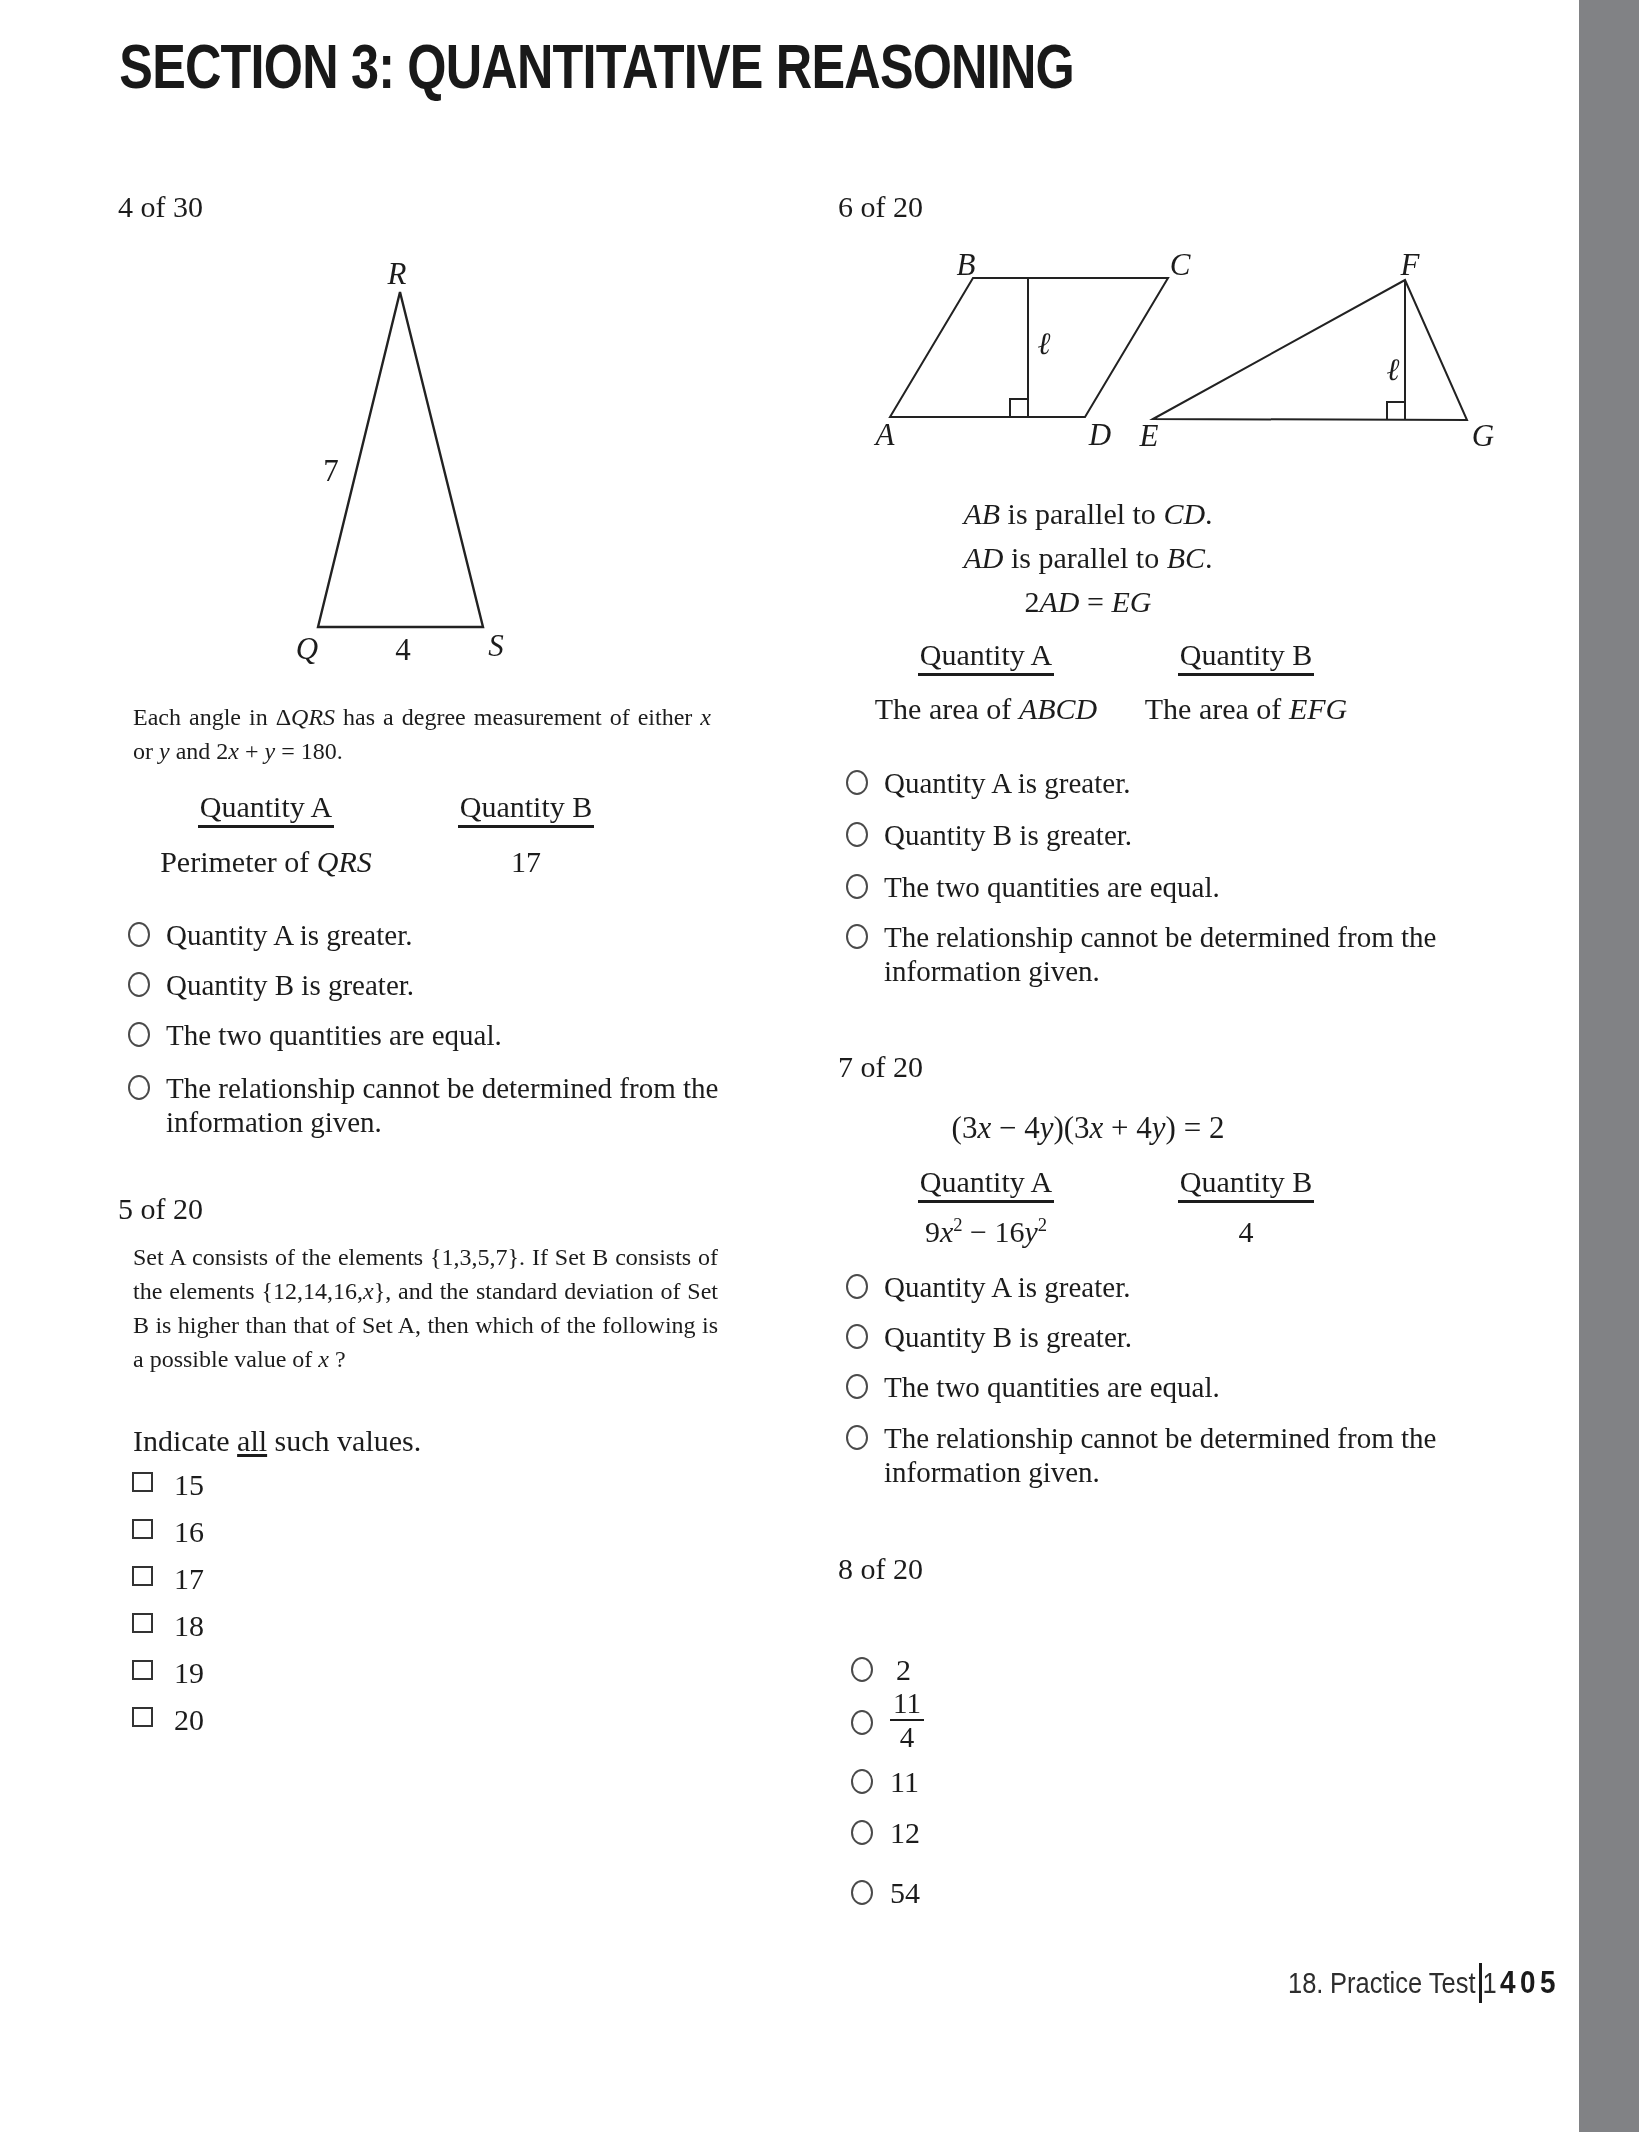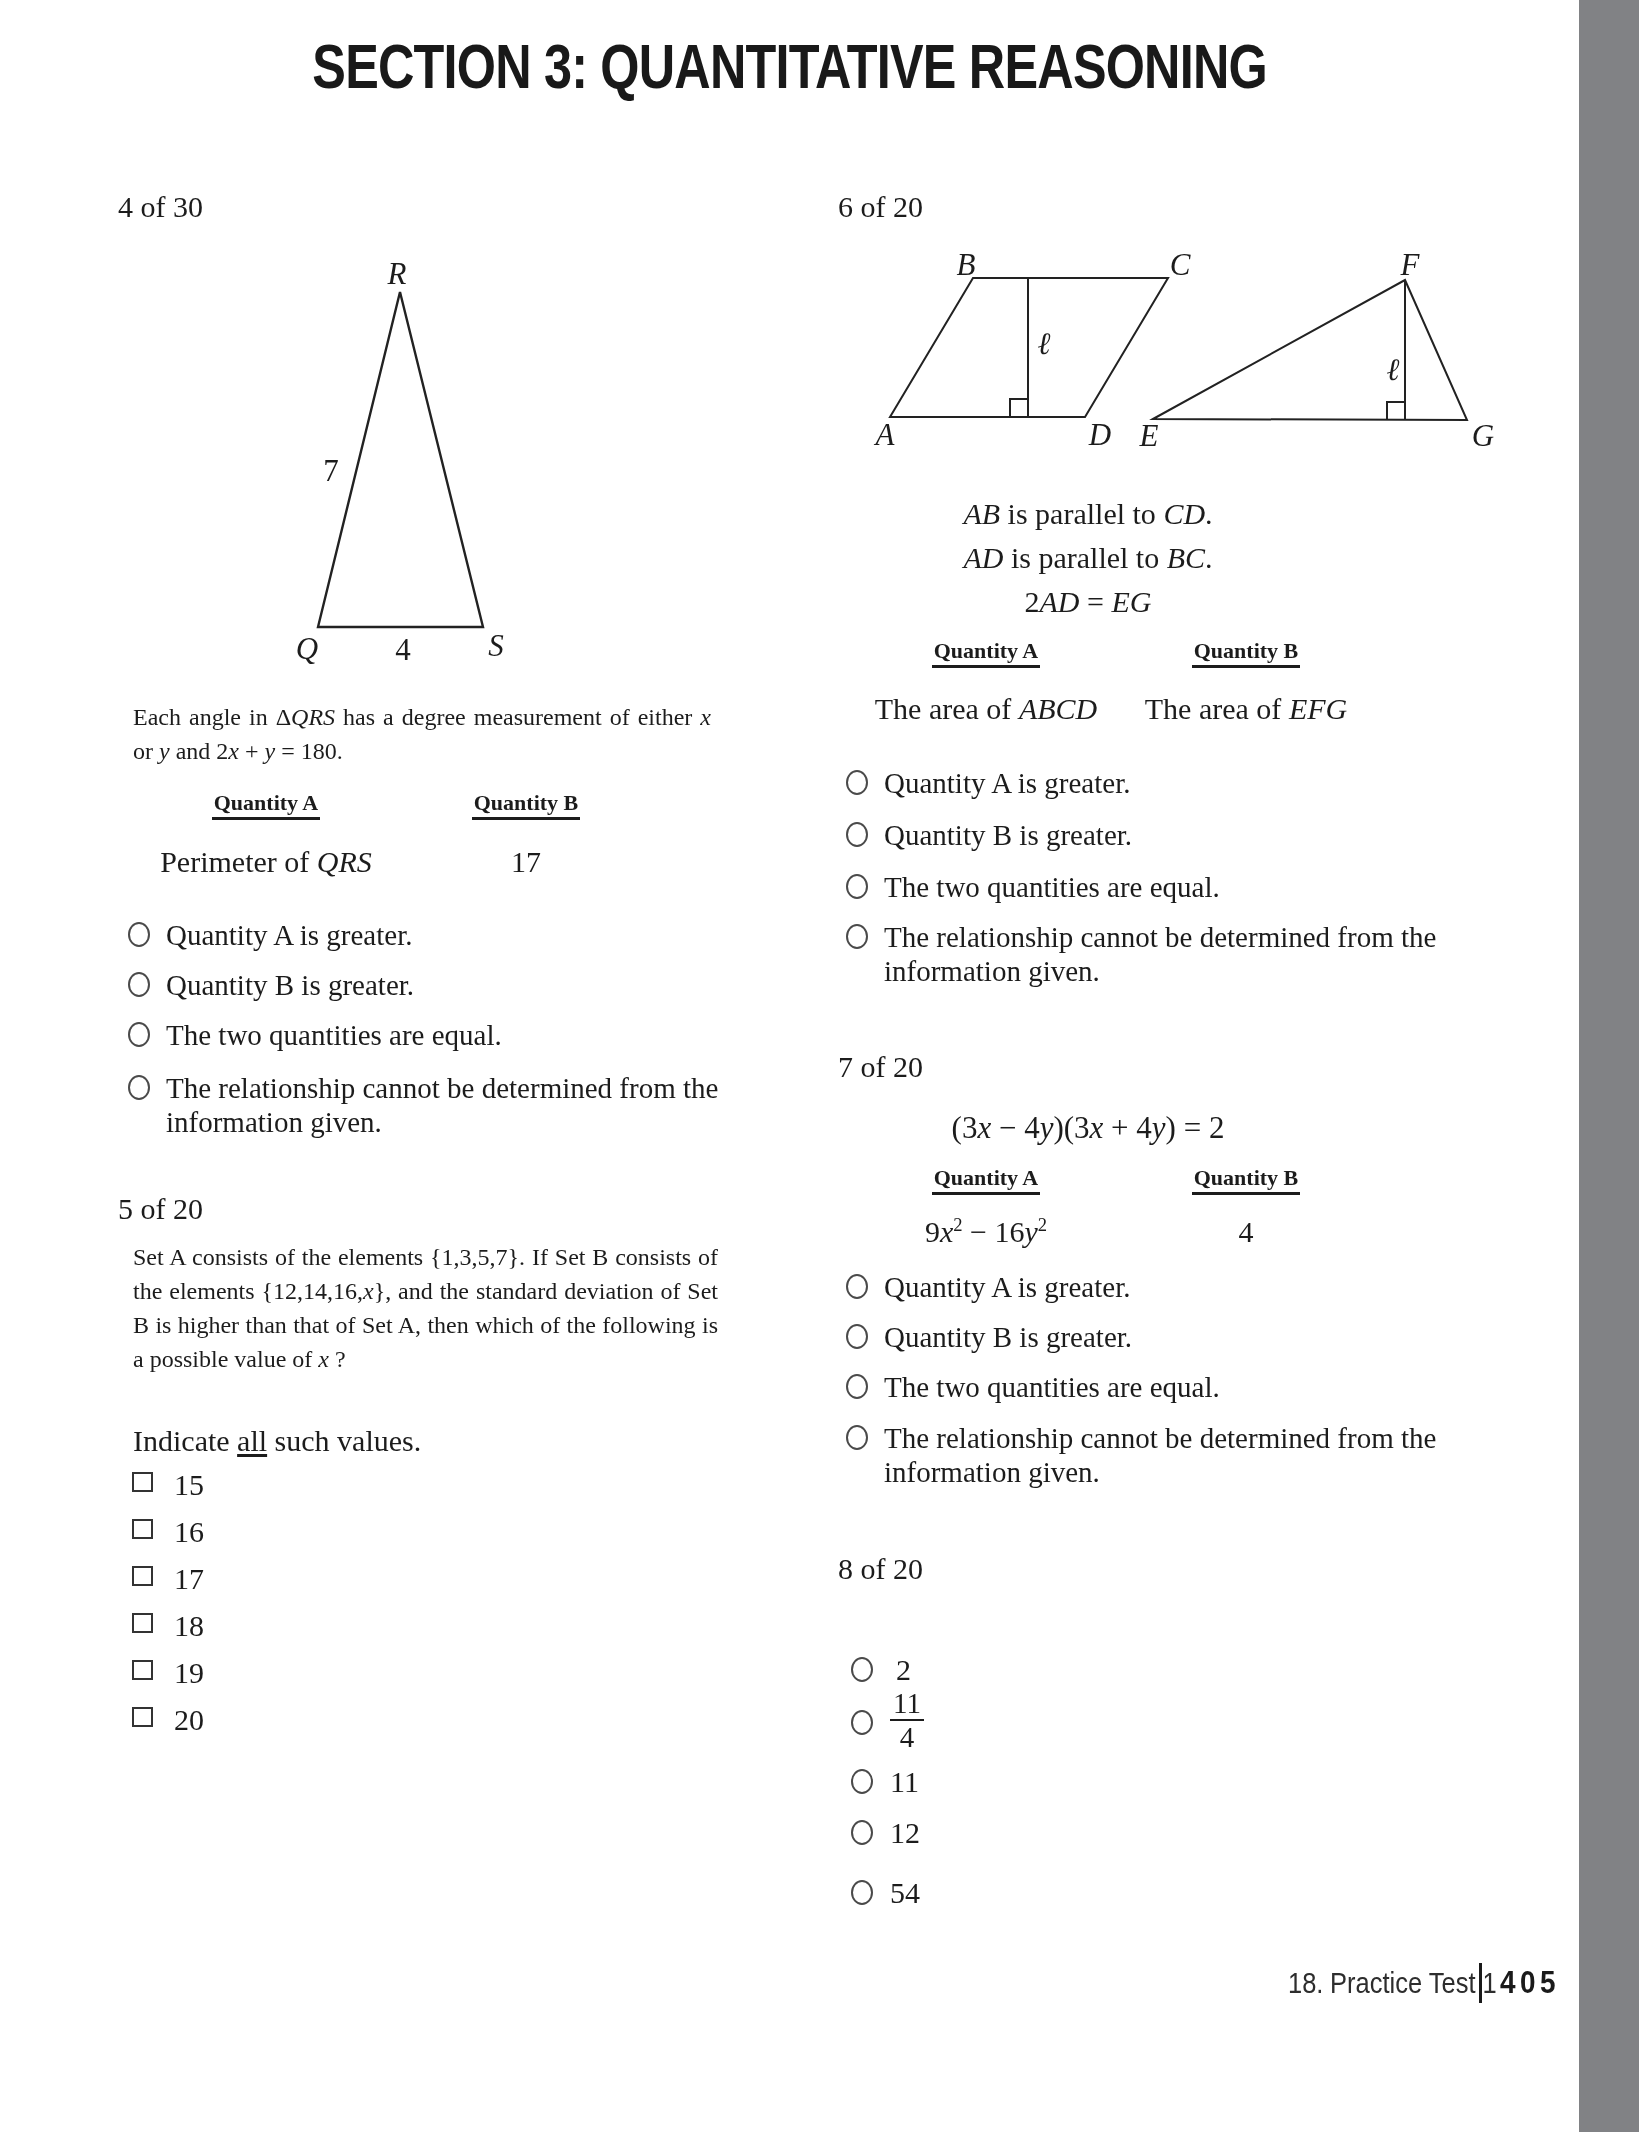--- a/index.html
+++ b/index.html
@@ -2,31 +2,31 @@
 <html><head>
 <meta charset="utf-8">
 <style>
   * { margin:0; padding:0; box-sizing:border-box; }
   html,body { background:#ffffff; }
   .page {
     position:relative; width:1639px; height:2132px; background:#ffffff;
     font-family:"Liberation Serif","DejaVu Serif",serif; color:#1c1c1c; overflow:hidden;
   }
   .side-band { position:absolute; top:0; right:0; width:60px; height:2132px; }
-  .title-wrap { position:absolute; left:0; top:30px; width:1580px; text-align:center; }
+  .title-wrap { position:absolute; left:0; top:30px; width:1580px; }
   .title-inner {
     display:inline-block; font-family:"Liberation Sans","DejaVu Sans",sans-serif;
     font-weight:bold; font-size:63px; letter-spacing:-1px; color:#191919;
     transform:scaleX(0.80); transform-origin:center; white-space:nowrap;
   }
   .qnum { position:absolute; font-size:30px; }
   .para { position:absolute; font-size:24px; line-height:34px; text-align:justify; }
   .cond { position:absolute; width:500px; text-align:center; font-size:30px; }
   .eq   { position:absolute; width:500px; text-align:center; font-size:31px; }
-  .qhdr { position:absolute; width:280px; text-align:center; font-size:22px; font-weight:bold; }
+  .qhdr { position:absolute; width:280px; text-align:center; font-size:30px; font-weight:normal; }
   .qhdr span { border-bottom:3px solid #1c1c1c; padding:0 2px 2px 2px; }
   .qval { position:absolute; width:280px; text-align:center; font-size:30px; }
   .radio {
     position:absolute; width:22px; height:25px; border:2px solid #4a4a4a;
     border-radius:50%; background:#fff;
   }
   .copt { position:absolute; font-size:29px; line-height:34px; }
   .cbox { position:absolute; width:21px; height:20px; border:2px solid #333; background:#fff; }
   .clabel { position:absolute; font-size:30px; }
   .instr { position:absolute; font-size:30px; }

